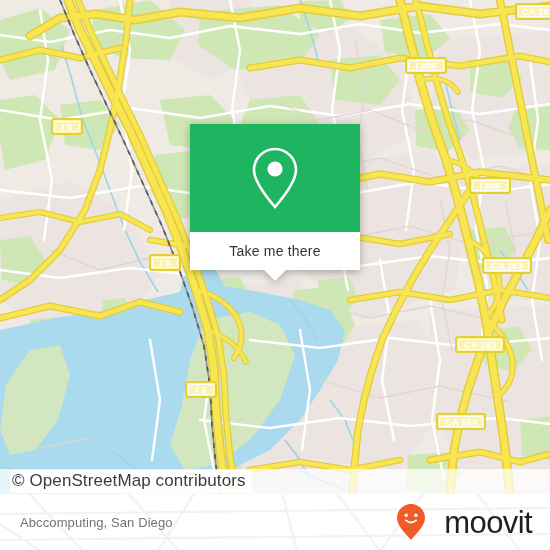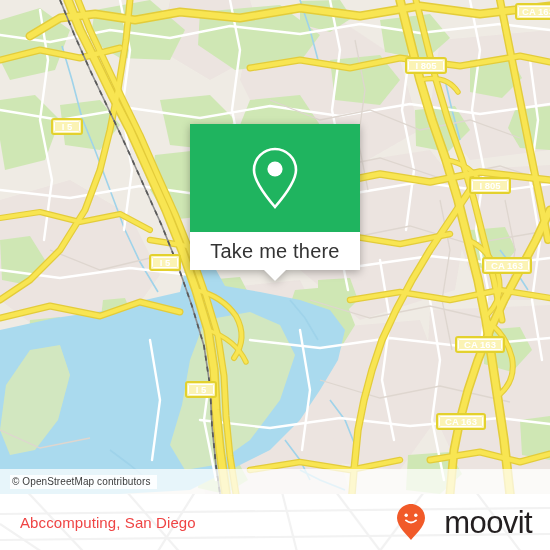--- a/index.html
+++ b/index.html
@@ -40,21 +40,21 @@
     background: rgba(255,255,255,0.72);
     display: flex;
     align-items: center;
     box-sizing: border-box;
     padding-left: 10px;
     pointer-events: none;
   }
   #attribution .attr-strip {
     background: rgba(255,255,255,0.88);
     padding: 1px 6px 2px 2px;
-    font-size: 10px;
+    font-size: 17px;
     color: #3c3c3c;
     letter-spacing: 0.1px;
   }
 
   
   #popup {
     position: absolute;
     left: 190px;
     top: 124px;
     width: 170px;
@@ -69,21 +69,21 @@
   }
   #popup-body {
     position: relative;
     background: #ffffff;
     height: 38px;
     display: flex;
     align-items: center;
     justify-content: center;
   }
   #popup-label {
-    font-size: 20px;
+    font-size: 14px;
     color: #333333;
     letter-spacing: 0.2px;
     line-height: 1;
   }
   #popup-tail {
     position: absolute;
     left: 50%;
     bottom: -11px;
     margin-left: -11px;
     width: 0; height: 0;
@@ -111,22 +111,22 @@
   #footer-content {
     position: relative;
     height: 56px;
     display: flex;
     align-items: center;
     justify-content: space-between;
     padding: 0 18px 0 20px;
     box-sizing: border-box;
   }
   #place-label {
-    font-size: 15px;
-    color: #ef4444;
+    font-size: 13px;
+    color: #737373;
     letter-spacing: 0.1px;
   }
   #brand {
     display: flex;
     align-items: center;
     gap: 18px;
   }
   #brand-word {
     font-size: 31px;
     color: #231f20;

